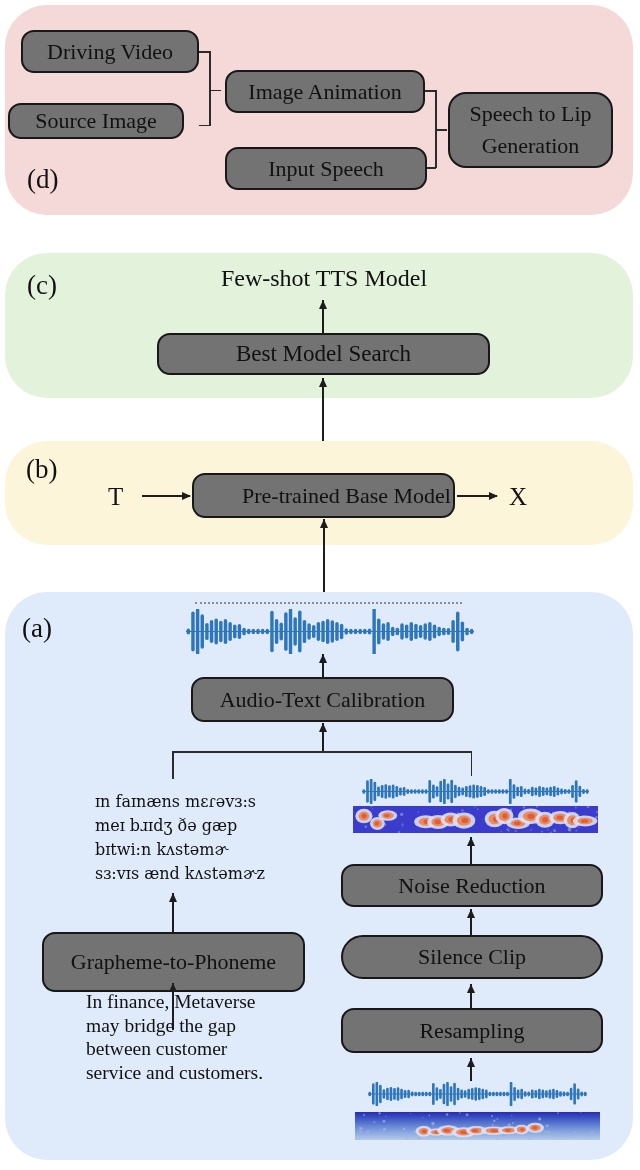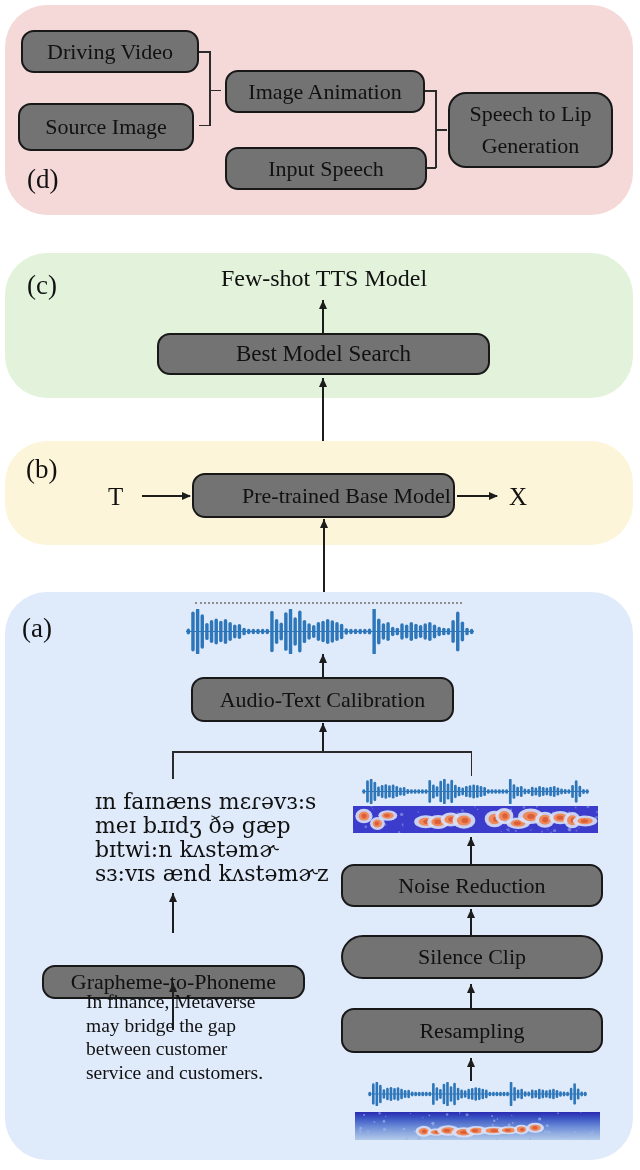--- a/index.html
+++ b/index.html
@@ -22,36 +22,36 @@
   .va::before{content:"";position:absolute;top:0;left:-3.5px;width:0;height:0;
       border-left:4.5px solid transparent;border-right:4.5px solid transparent;
       border-bottom:9px solid #1c1c1c;}
   
   .ha{position:absolute;height:2px;background:#1c1c1c;}
   .ha::after{content:"";position:absolute;right:-1px;top:-3.5px;width:0;height:0;
       border-top:4.5px solid transparent;border-bottom:4.5px solid transparent;
       border-left:9px solid #1c1c1c;}
   .dotline{position:absolute;border-top:2px dotted #8d8d8d;height:0;}
   .textblock{position:absolute;font-size:19px;line-height:23.5px;white-space:pre;}
-  .ipa{font-family:"DejaVu Serif", serif;font-size:22px;line-height:24px;}
+  .ipa{font-family:"DejaVu Serif", serif;font-size:16px;line-height:24px;}
   .title-line{position:absolute;font-size:24px;line-height:1;}
   svg{position:absolute;display:block;}
 </style>
 </head>
 <body>
 
 <div id="canvas">
 
   <div class="panel" id="panel-d" style="background: rgb(245, 216, 216);"></div>
   <div class="ptag" style="left:27px;top:166px;">(d)</div>
 
   <div class="wbox" style="left:21px;top:30px;width:178px;height:43px;">
     <span>Driving Video</span>
   </div>
-  <div class="wbox" style="left:18px;top:103px;width:176px;height:48px;">
+  <div class="wbox" style="left:8px;top:103px;width:176px;height:36px;">
     <span>Source Image</span>
   </div>
   <div class="wbox" style="left:225px;top:70px;width:200px;height:43px;">
     <span>Image Animation</span>
   </div>
   <div class="wbox" style="left:448px;top:92px;width:165px;height:76px;border-radius:18px;">
     <span>
       <span>Speech to Lip</span><br>
       <span>Generation</span>
     </span>
@@ -165,21 +165,21 @@
   </div>
   <div class="va" style="left:322px;top:723px;height:29px;"></div>
 
   <div class="ln" style="left:172px;top:751px;width:300px;height:1.6px;"></div>
   <div class="ln" style="left:172px;top:751px;width:1.6px;height:28px;"></div>
   <div class="ln" style="left:470.5px;top:751px;width:1.6px;height:25px;"></div>
 
   <div class="textblock ipa" style="left:95px;top:790px;"><span>ɪn faɪnæns mɛɾəvɜ:s</span><br><span>meɪ bɹɪdʒ ðə gæp</span><br><span>bɪtwi:n kʌstəmɚ</span><br><span>sɜ:vɪs ænd kʌstəmɚz</span></div>
 
   <div class="va" style="left:172px;top:893px;height:40px;"></div>
-  <div class="wbox" style="left:42px;top:965px;width:263px;height:34px;">
+  <div class="wbox" style="left:42px;top:932px;width:263px;height:60px;">
     <span>Grapheme-to-Phoneme</span>
   </div>
   <div class="va" style="left:172px;top:983px;height:47px;"></div>
 
   <div class="textblock" style="left:86px;top:990px;font-size:19.5px;"><span>In finance, Metaverse</span><br><span>may bridge the gap</span><br><span>between customer</span><br><span>service and customers.</span></div>
 
   <svg id="wave-right" style="left:362px;top:779px;" width="227" height="25">
       <line x1="0" y1="12.5" x2="227" y2="12.5" stroke="#2e76ba" stroke-width="1.2"></line>
       <line x1="1.8306451612903225" y1="11.5" x2="1.8306451612903225" y2="13.5" stroke="#2e76ba" stroke-width="2.709354838709677" stroke-linecap="round"></line>
       <line x1="5.491935483870968" y1="2.7249999999999996" x2="5.491935483870968" y2="22.275" stroke="#2e76ba" stroke-width="2.709354838709677" stroke-linecap="round"></line>

